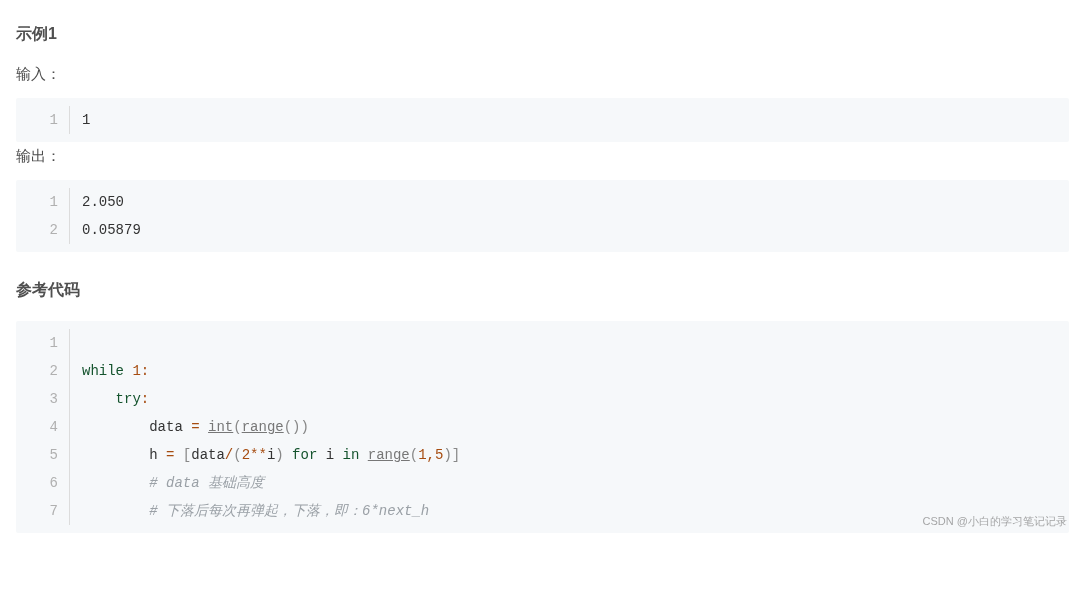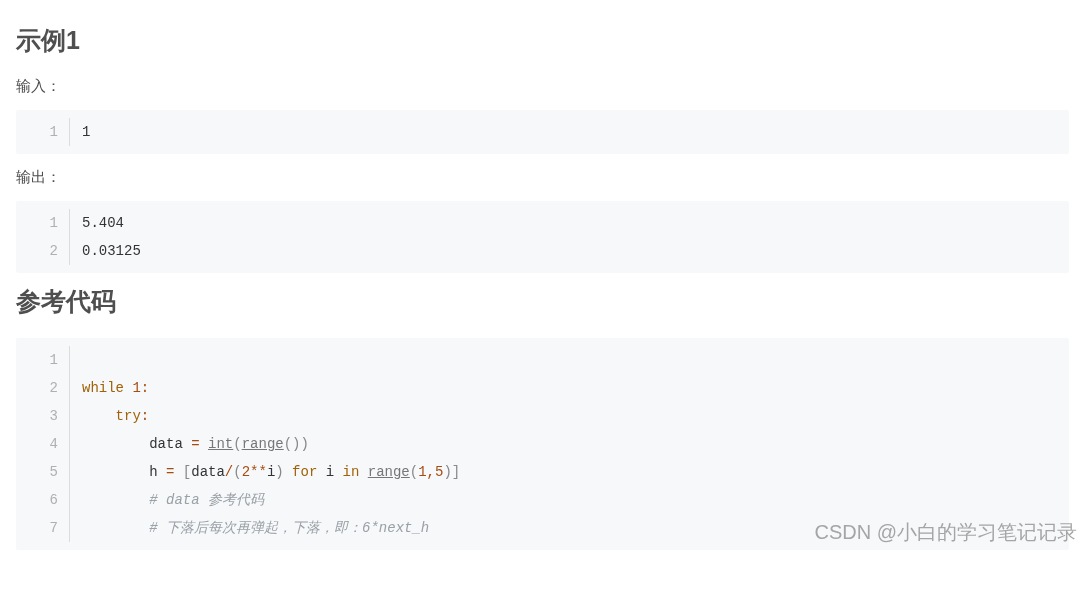--- a/index.html
+++ b/index.html
@@ -6,29 +6,29 @@
   body {
     margin: 0;
     padding: 16px 16px 0 16px;
     font-family: -apple-system, BlinkMacSystemFont, "Segoe UI", "PingFang SC", "Microsoft YaHei", sans-serif;
     background: #ffffff;
     color: #4d4d4d;
     width: 1085px;
     position: relative;
   }
   h2.section-heading {
-    font-size: 25px;
+    font-size: 16px;
     font-weight: 700;
     color: #4f4f4f;
     margin: 8px 0 20px 0;
   }
   p.io-label {
     font-size: 15px;
     color: #4d4d4d;
-    margin: 14px 0 14px 0;
+    margin: 5px 0 14px 0;
   }
   .code-block {
     background: #f6f8fa;
     border-radius: 2px;
     padding: 8px 0;
     font-family: "SFMono-Regular", Consolas, "Liberation Mono", Menlo, monospace;
     font-size: 14px;
     line-height: 26px;
     overflow: hidden;
   }
@@ -51,32 +51,32 @@
     top: 0;
     bottom: 0;
     width: 1px;
     background: #dcdcdc;
   }
   .code-block td.code {
     padding-left: 12px;
     white-space: pre;
     color: #333333;
   }
-  .tok-kw { color: #a16207; }      
+  .tok-kw { color: #14532d; }      
   .tok-num { color: #a64c10; }     
   .tok-op  { color: #a64c10; }     
   .tok-par { color: #888888; }     
   .tok-id  { color: #333333; }     
   .tok-fn  { color: #777777; text-decoration: underline; }     
   .tok-cmt { color: #9aa0a6; font-style: italic; }
   .watermark {
     position: absolute;
-    right: 8px;
+    right: 18px;
     bottom: 4px;
-    font-size: 20px;
+    font-size: 11px;
     color: rgba(120,120,120,0.65);
     font-family: -apple-system, BlinkMacSystemFont, "Segoe UI", "Microsoft YaHei", sans-serif;
     white-space: pre;
   }
 </style>
 </head>
 <body>
 
 <h2 class="section-heading">示例1</h2>
 
@@ -93,31 +93,31 @@
     </table>
 </div>
 
 <p class="io-label">输出：</p>
 
 <div class="code-block">
   <table>
       <tbody>
     <tr>
       <td class="ln">1</td>
-      <td class="code">5.404</td>
+      <td class="code">2.050</td>
     </tr>
     <tr>
       <td class="ln">2</td>
-      <td class="code">0.03125</td>
+      <td class="code">0.05879</td>
     </tr>
   </tbody>
     </table>
 </div>
 
-<h2 class="section-heading" style="margin-top:12px;">参考代码</h2>
+<h2 class="section-heading" style="margin-top:28px;">参考代码</h2>
 
 <div class="code-block">
   <table>
       <tbody>
     <tr>
       <td class="ln">1</td>
       <td class="code"><span></span></td>
     </tr>
     <tr>
       <td class="ln">2</td>
@@ -130,21 +130,21 @@
     <tr>
       <td class="ln">4</td>
       <td class="code">        <span class="tok-id">data</span> <span class="tok-op">=</span> <span class="tok-fn">int</span><span class="tok-par">(</span><span class="tok-fn">range</span><span class="tok-par">())</span></td>
     </tr>
     <tr>
       <td class="ln">5</td>
       <td class="code">        <span class="tok-id">h</span> <span class="tok-op">=</span> <span class="tok-par">[</span><span class="tok-id">data</span><span class="tok-op">/</span><span class="tok-par">(</span><span class="tok-num">2</span><span class="tok-op">**</span><span class="tok-id">i</span><span class="tok-par">)</span> <span class="tok-kw">for</span> <span class="tok-id">i</span> <span class="tok-kw">in</span> <span class="tok-fn">range</span><span class="tok-par">(</span><span class="tok-num">1</span><span class="tok-op">,</span><span class="tok-num">5</span><span class="tok-par">)]</span></td>
     </tr>
     <tr>
       <td class="ln">6</td>
-      <td class="code">        <span class="tok-cmt"># data 参考代码</span></td>
+      <td class="code">        <span class="tok-cmt"># data 基础高度</span></td>
     </tr>
     <tr>
       <td class="ln">7</td>
       <td class="code">        <span class="tok-cmt"># 下落后每次再弹起，下落，即：6*next_h</span></td>
     </tr>
   </tbody>
     </table>
 </div>
 
 <div class="watermark">CSDN @小白的学习笔记记录</div>

